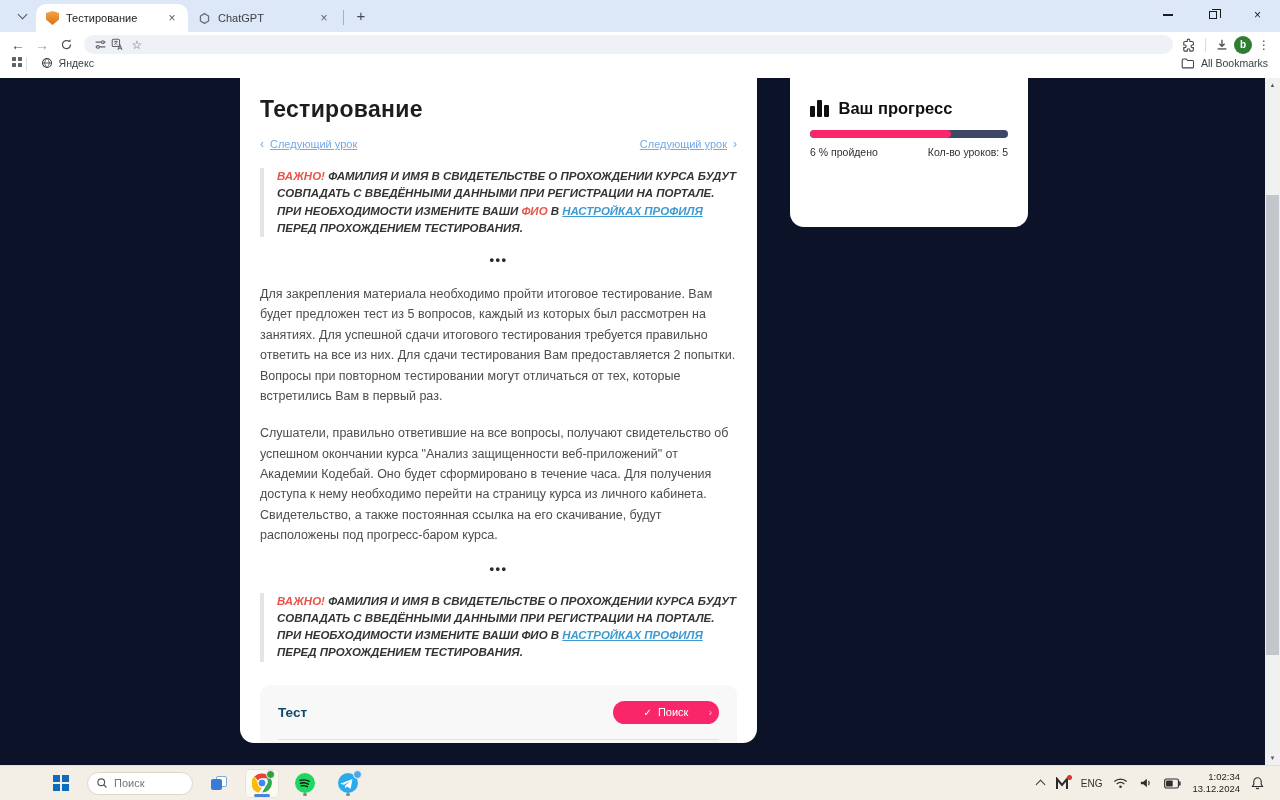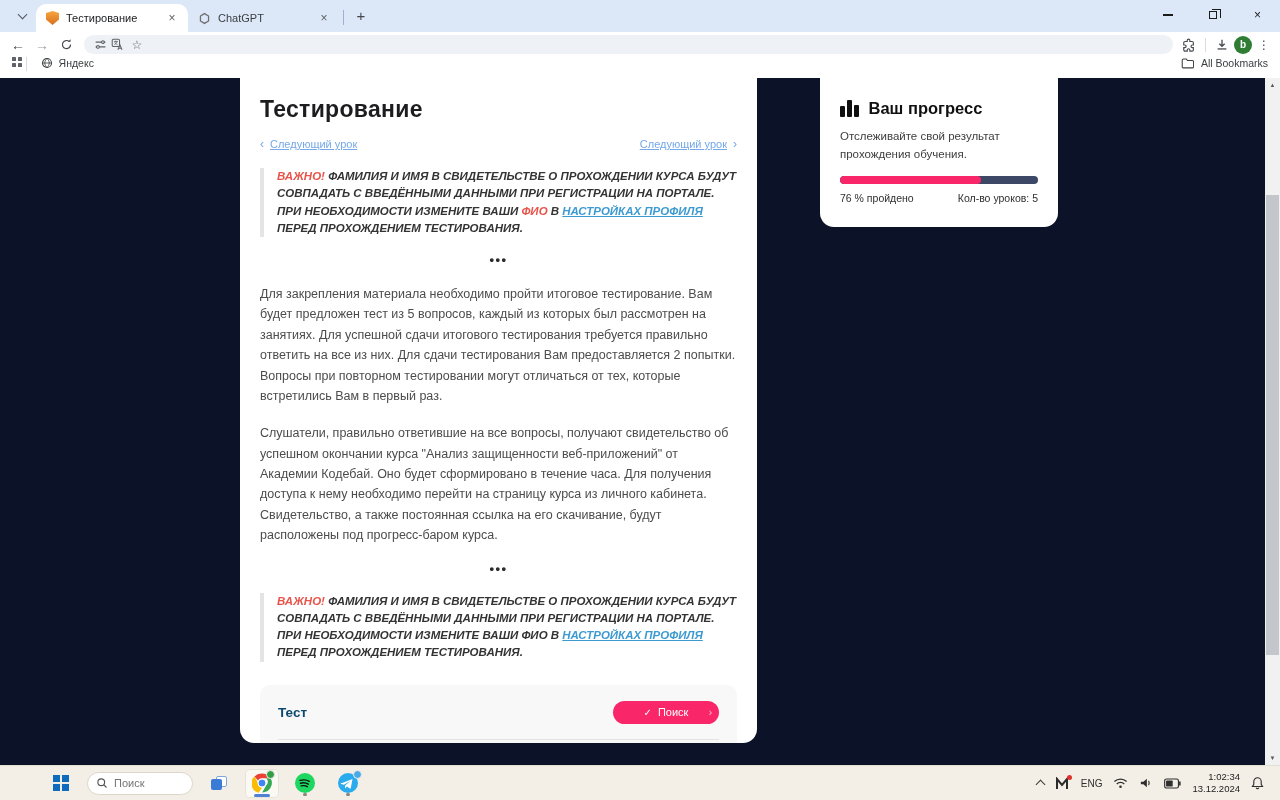--- a/index.html
+++ b/index.html
@@ -62,21 +62,21 @@
   .dots { text-align:center; font-weight:bold; color:#2c2c2c; letter-spacing:1.5px; font-size:13px; margin-top:15px; }
   .body-par { font-size:12.5px; color:#4c4c4c; line-height:1.63; margin-top:17px; }
   .test-card { background:#f8f8f8; border-radius:10px; padding:16px 18px 22px; margin-top:23px; }
   .test-head { display:flex; justify-content:space-between; align-items:center; }
   .test-title { font-size:13.5px; font-weight:bold; color:#0c4a6e; }
   .status-btn { background:var(--accent_pink,#f9276a); color:#fff; font-size:11px; border:none; border-radius:12px; height:23px; width:106px; display:flex; align-items:center; justify-content:center; gap:6px; position:relative; cursor:pointer; font-family:inherit; }
   .status-chev { position:absolute; right:7px; opacity:.7; font-size:10px; }
   .check { font-size:10px; }
   .test-divider { height:1px; background:#e3e3e3; margin-top:15px; }
 
-  .progress-card { position:absolute; left:790px; top:0; width:238px; height:149px; background:#fff; border-radius:0 0 14px 14px; padding:21px 20px 0;margin-left:30px; }
+  .progress-card { position:absolute; left:790px; top:0; width:238px; height:149px; background:#fff; border-radius:0 0 14px 14px; padding:21px 20px 0; }
   .progress-head { display:flex; align-items:center; gap:10px; }
   .chart-icon { display:flex; align-items:flex-end; gap:2.5px; height:17px; }
   .chart-icon i { width:4.5px; background:#101010; border-radius:1px; }
   .chart-icon .b1{height:11px;} .chart-icon .b2{height:17px;} .chart-icon .b3{height:12px;}
   .progress-title { font-size:16.5px; font-weight:bold; color:#101010; }
   .progress-sub { font-size:11.5px; color:#3d3d3d; line-height:1.55; margin-top:10px; }
   .progress-bar { height:8px; border-radius:4px; background:var(--prog_rest,#3c4866); margin-top:12px; overflow:hidden; }
   .progress-fill { height:100%; width:0; background:var(--accent_pink,#f9276a); border-radius:4px; }
   .progress-labels { display:flex; justify-content:space-between; font-size:10.5px; color:#2f2f2f; margin-top:8px; }
 
@@ -265,26 +265,25 @@
 
   <div class="progress-card">
     <div class="progress-head">
       <span class="chart-icon">
           <i class="b1"></i>
           <i class="b2"></i>
           <i class="b3"></i>
         </span>
       <span class="progress-title">Ваш прогресс</span>
     </div>
-    <div class="progress-sub">Отслеживайте свой результат прохождения обучения.</div>
     <div class="progress-bar">
       <div class="progress-fill" style="width: 71%;"></div>
     </div>
     <div class="progress-labels">
-      <span>76 % пройдено</span>
+      <span>6 % пройдено</span>
       <span>Кол-во уроков: 5</span>
     </div>
   </div>
 
   <div class="scrollbar">
     <div class="sb-arrow sb-up">▲</div>
     <div class="sb-thumb"></div>
     <div class="sb-arrow sb-down">▼</div>
   </div>
 </div>

